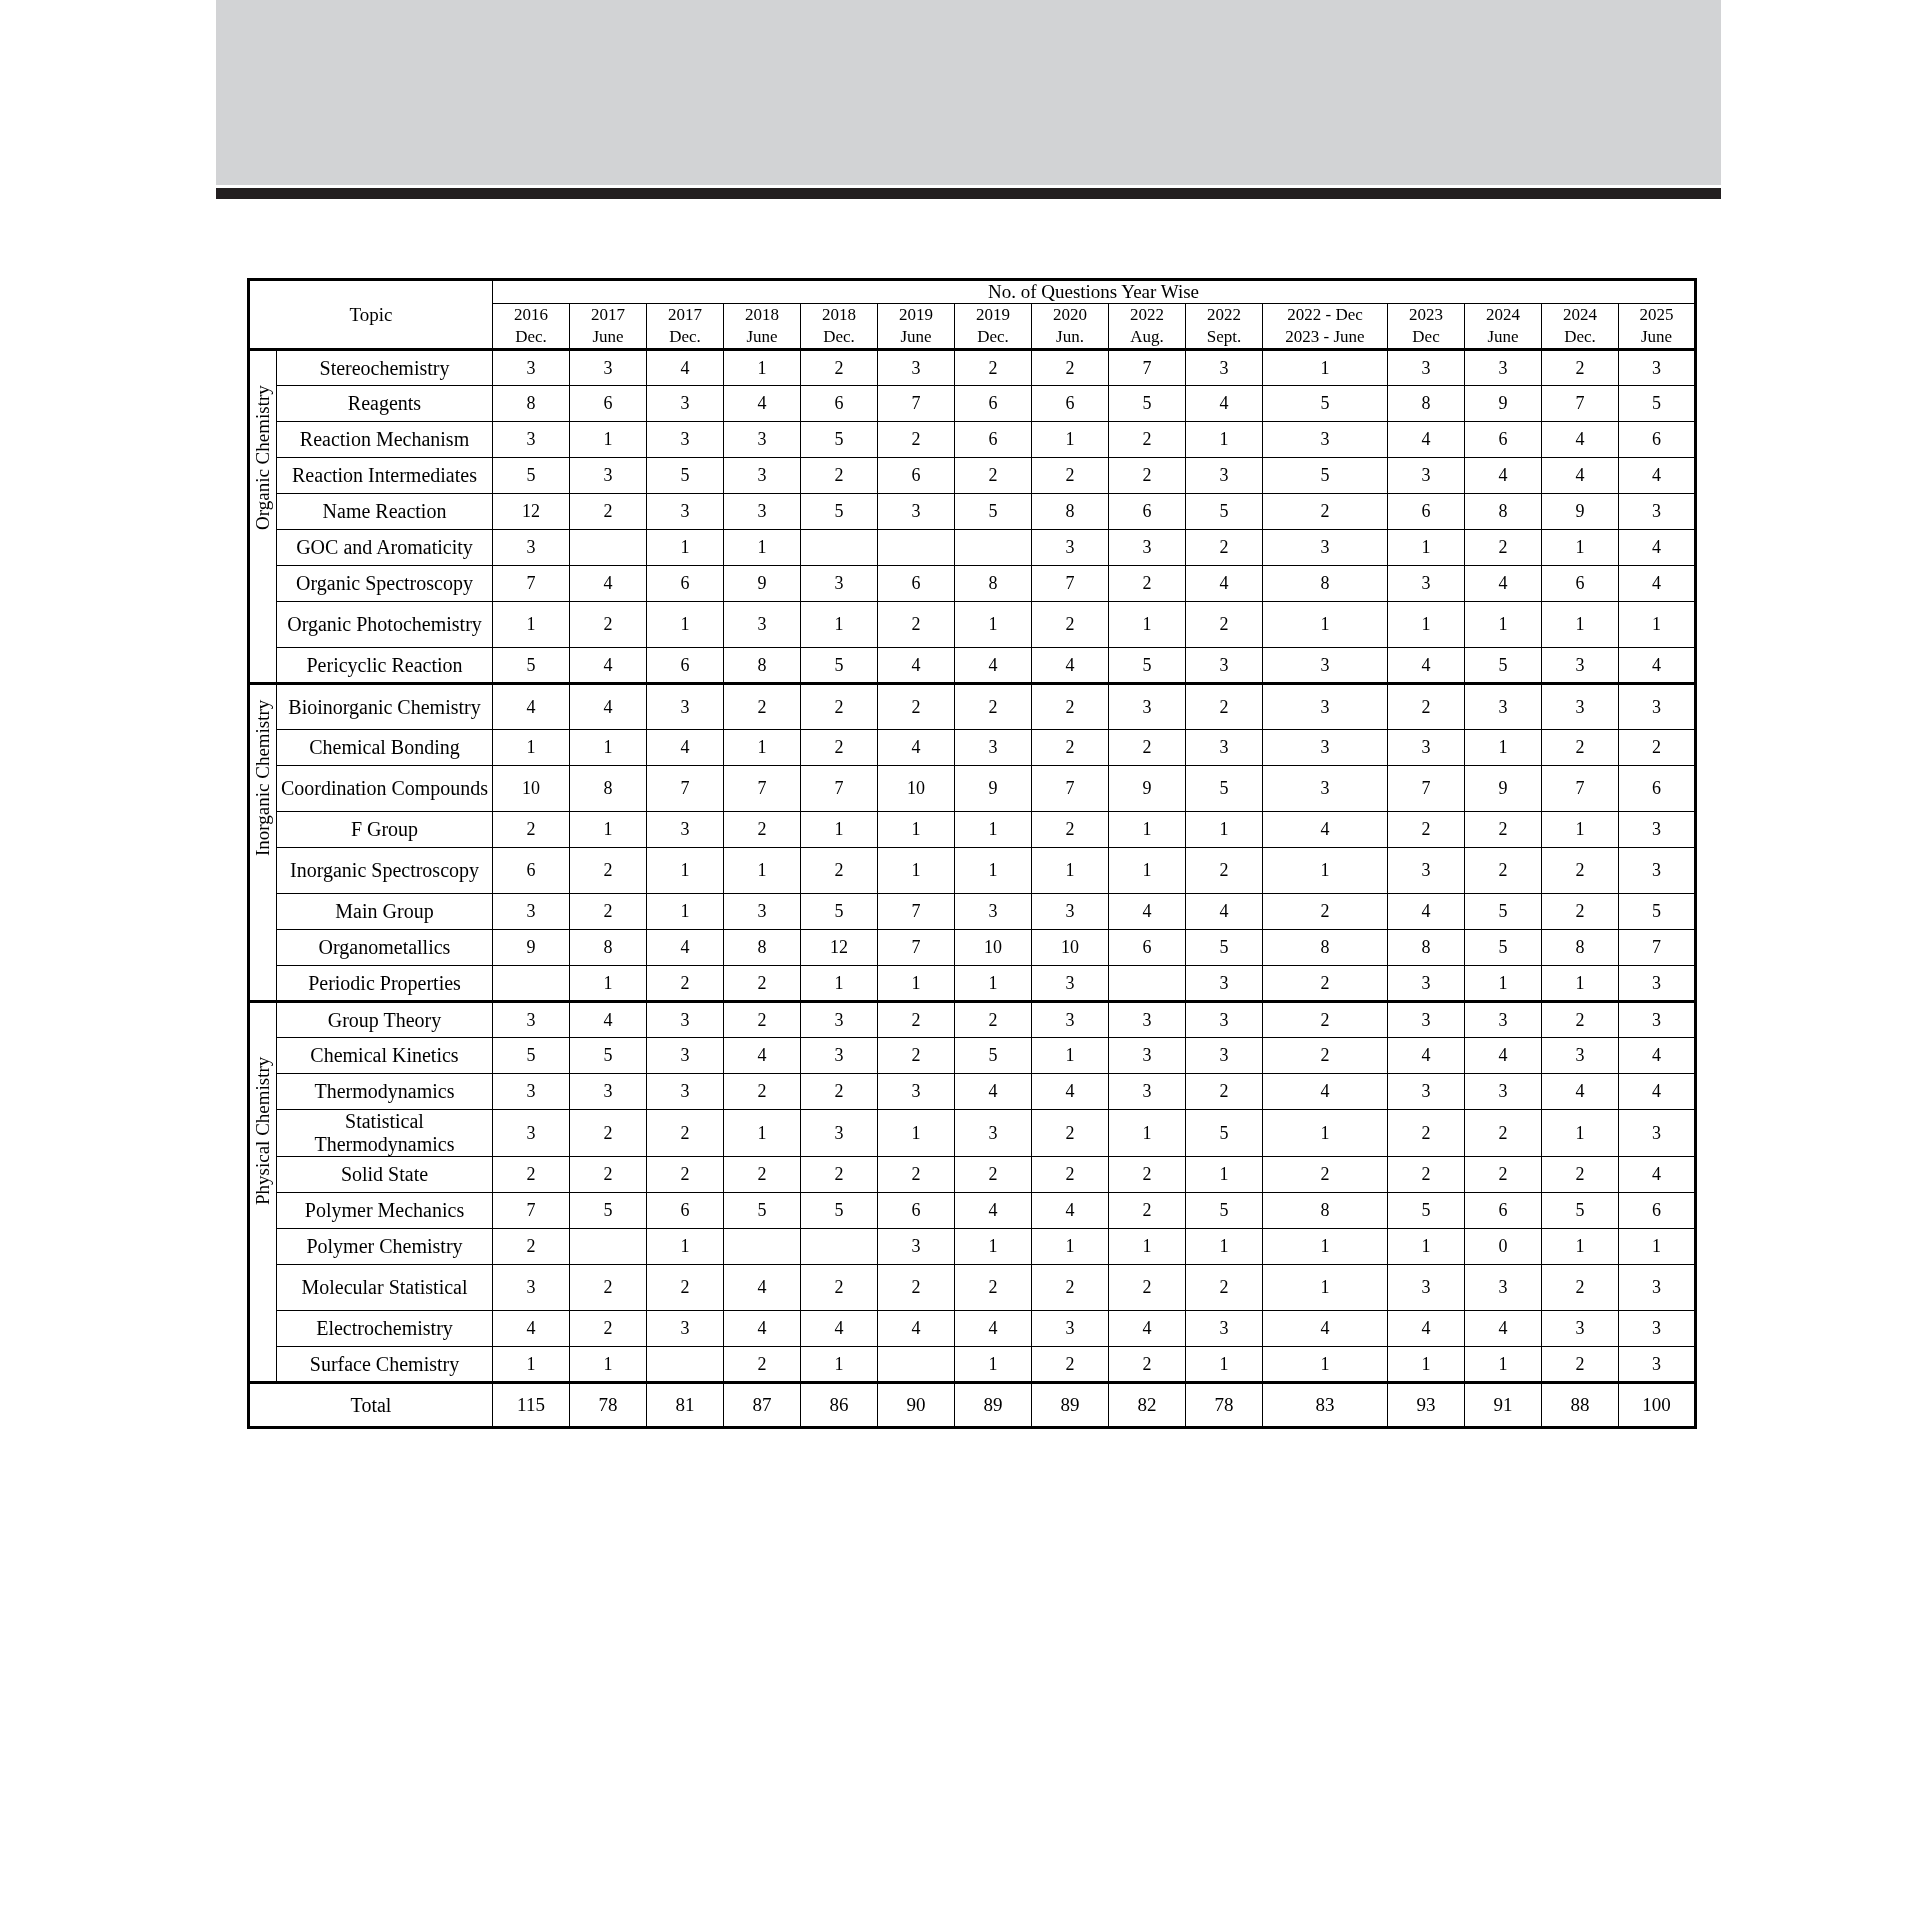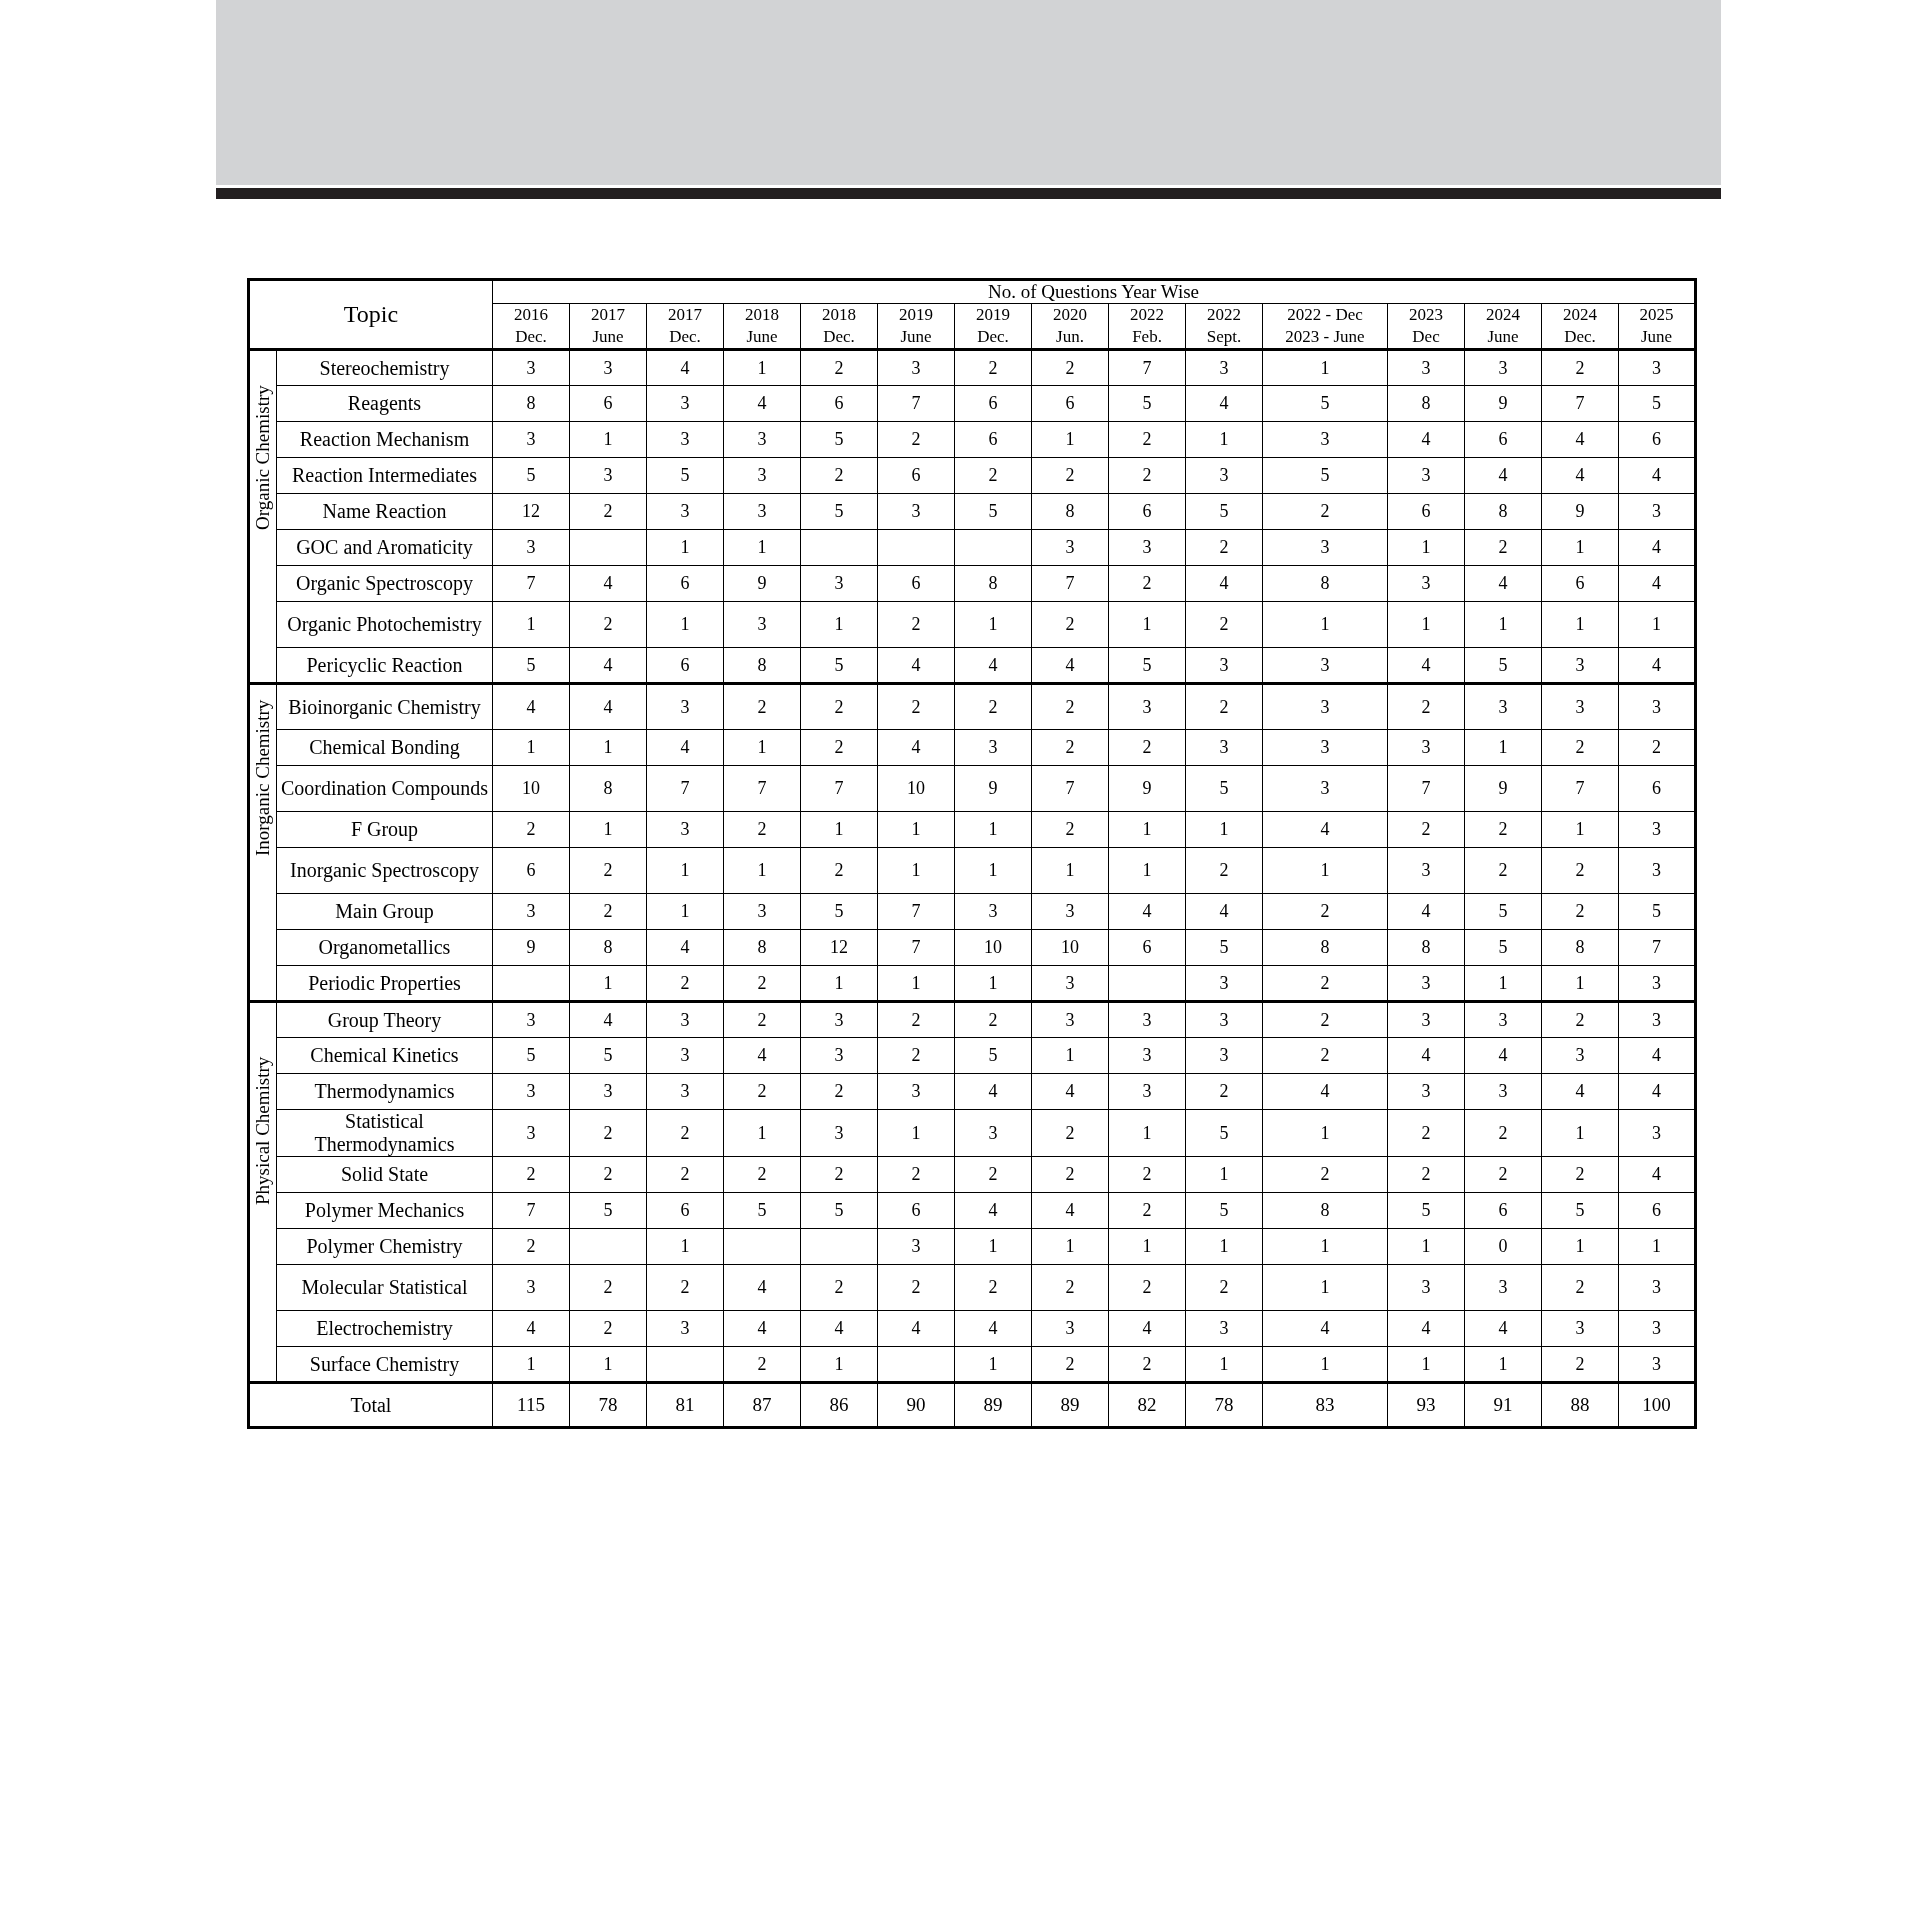--- a/index.html
+++ b/index.html
@@ -74,21 +74,21 @@
     color: #000;
   }
   
   .thick-top { border-top: 3.5px solid #000 !important; }
   .thick-bottom { border-bottom: 3.5px solid #000 !important; }
   .thick-left { border-left: 3.5px solid #000 !important; }
   .thick-right { border-right: 3.5px solid #000 !important; }
 
   th.hdr-topic {
     font-weight: bold;
-    font-size: 24px;
+    font-size: 19px;
   }
   th.hdr-group {
     font-weight: bold;
     font-size: 19px;
     margin-left: 29px;
   }
   th.hdr-year {
     font-weight: bold;
     font-size: 17px;
     line-height: 22px;
@@ -191,21 +191,21 @@
           <th class="hdr-year">
             <div>2019</div>
             <div>Dec.</div>
           </th>
           <th class="hdr-year">
             <div>2020</div>
             <div>Jun.</div>
           </th>
           <th class="hdr-year">
             <div>2022</div>
-            <div>Feb.</div>
+            <div>Aug.</div>
           </th>
           <th class="hdr-year">
             <div>2022</div>
             <div>Sept.</div>
           </th>
           <th class="hdr-year">
             <div>2022 - Dec</div>
             <div>2023 - June</div>
           </th>
           <th class="hdr-year">

